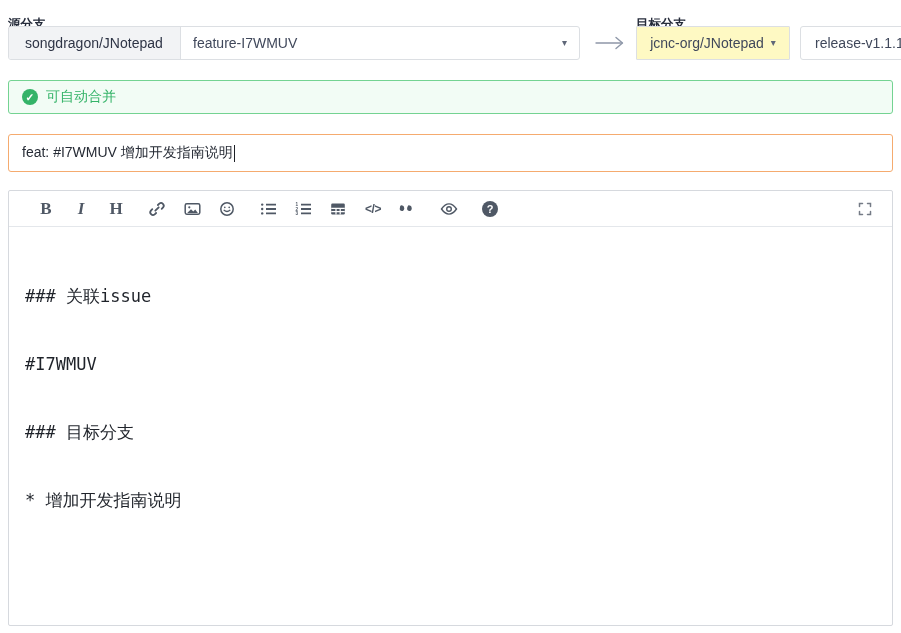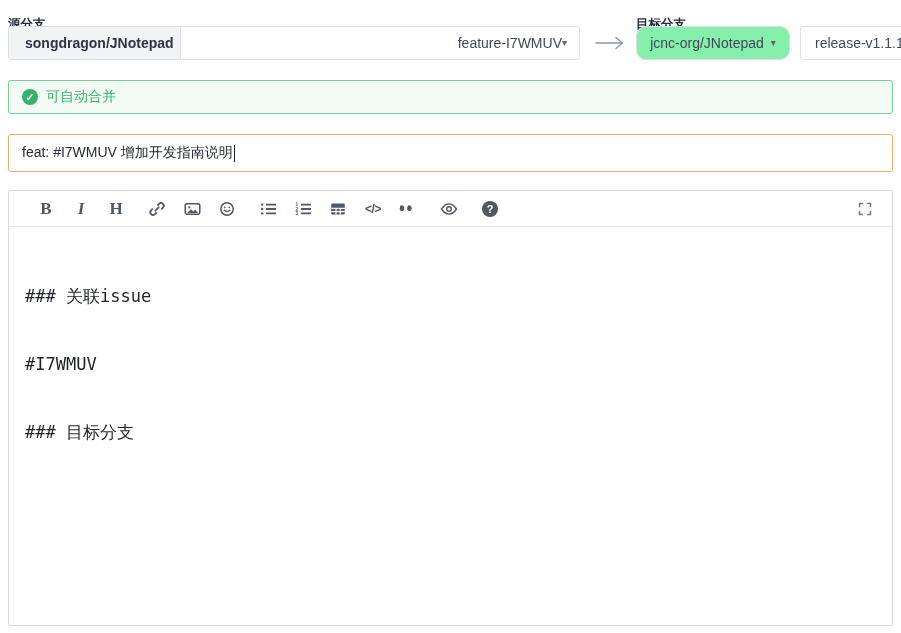--- a/index.html
+++ b/index.html
@@ -23,34 +23,34 @@
   
   .src-group {
     position:absolute; left:8px; top:26px; width:572px; height:34px;
     display:flex; border:1px solid #dcdfe3; border-radius:3px; background:#fff;
   }
   .src-repo {
     width:172px; height:100%;
     background:#f2f3f5; border-right:1px solid #dcdfe3;
     border-radius:2px 0 0 2px;
     display:flex; align-items:center; padding:0 16px;
-    font-size:14px; font-weight:bold; color:#2e3445;
+    font-size:14px; font-weight:normal; color:#2e3445;
     white-space:nowrap; cursor:pointer;
   }
   .src-branch {
-    flex:1; display:flex; align-items:center; justify-content:flex-end;
+    flex:1; display:flex; align-items:center; justify-content:space-between;
     padding:0 12px; font-size:14px; color:#40485b; cursor:pointer;
   }
   .arrow-wrap {
     position:absolute; left:591px; top:26px; width:38px; height:34px;
     display:flex; align-items:center; justify-content:center;
   }
   .tgt-repo {
     position:absolute; left:636px; top:26px; width:154px; height:34px;
-    border:1px solid #dcdfe3; border-radius:10px; background:#86efac;
+    border:1px solid #dcdfe3; border-radius:1px; background:#fef9c3;
     display:flex; align-items:center; justify-content:center; gap:7px;
     font-size:14px; color:#40485b; cursor:pointer;
   }
   .tgt-branch {
     position:absolute; left:800px; top:26px; width:132px; height:34px;
     border:1px solid #dcdfe3; border-radius:3px; background:#fff;
     display:flex; align-items:center; padding:0 14px;
     font-size:14px; color:#40485b; cursor:pointer; white-space:nowrap;
   }
   .caret { font-size:10px; color:#5f6778; line-height:1; }
@@ -247,14 +247,15 @@
         <path d="M13.5 10.5 V13.5 H10.5"></path>
         <path d="M5.5 13.5 H2.5 V10.5"></path>
       </svg>
     </button>
   </div>
 
   <div class="content" role="textbox">
     <div>### 关联issue</div>
     <div>#I7WMUV</div>
     <div>### 目标分支</div>
+    <div>* 增加开发指南说明</div>
   </div>
 </div>
 
 </body></html>

